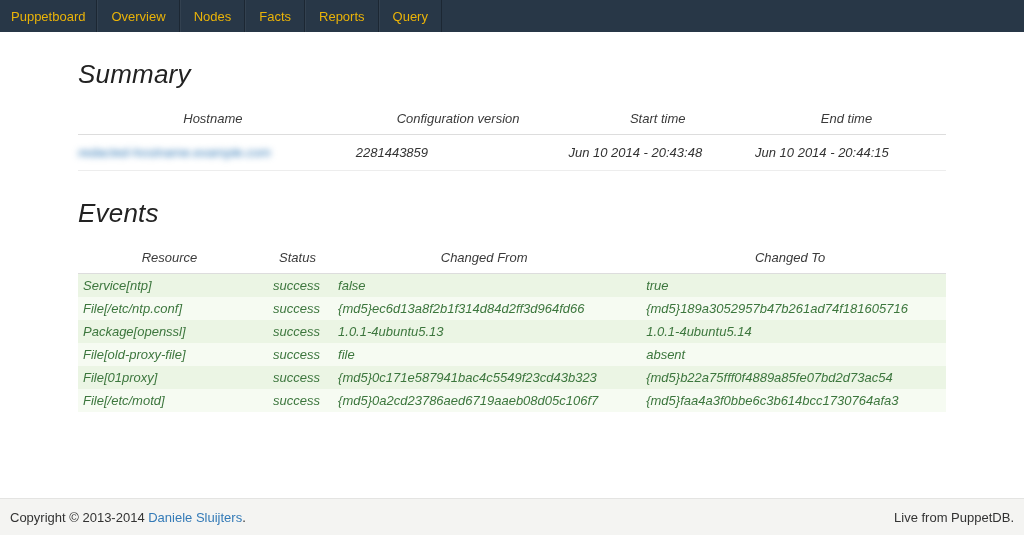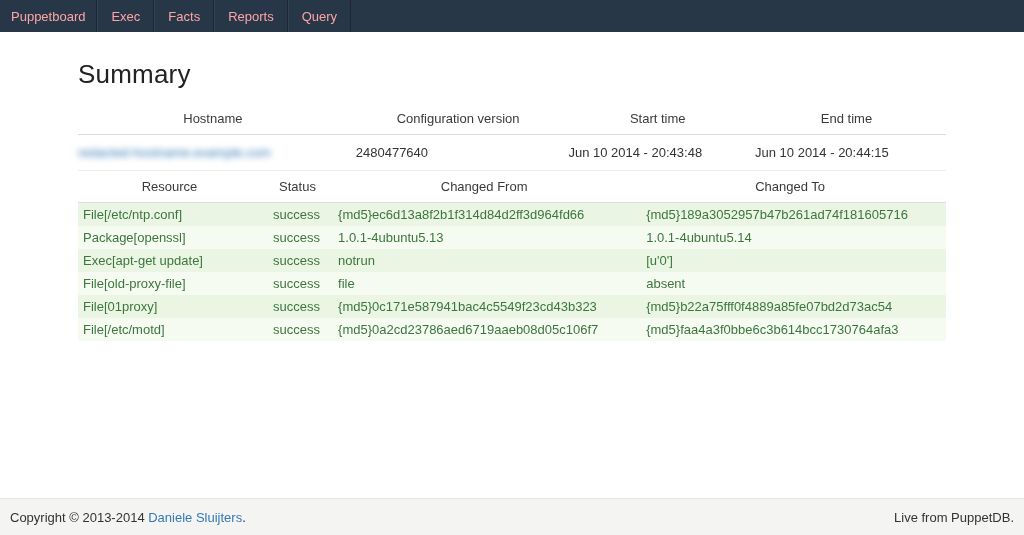--- a/index.html
+++ b/index.html
@@ -25,30 +25,30 @@
     background: #283747;
     display: flex;
     align-items: stretch;
     flex-shrink: 0;
   }
   .navbar a {
     display: flex;
     align-items: center;
     padding: 0 13px;
     font-size: 13px;
-    color: #fca5a5;
+    color: #eab308;
     text-decoration: none;
     border-right: 1px solid rgba(0,0,0,0.28);
     border-left: 1px solid rgba(255,255,255,0.05);
     white-space: nowrap;
   }
   .navbar a.brand { padding: 0 11px; border-left: none; }
 
   
-  .content { flex: 1 1 auto; }
+  .content { flex: 1 1 auto; font-style: italic; }
   .container { width: 868px; margin: 0 auto; }
   h1 {
     font-size: 26px;
     font-weight: 500;
     color: #222222;
     margin: 27px 0 13px 0;
     letter-spacing: 0.2px;
   }
 
   table { width: 100%; border-collapse: collapse; font-size: 13px; }
@@ -97,21 +97,22 @@
   }
   .footer a { color: #337ab7; text-decoration: none; }
 </style>
 </head>
 <body>
 
 <div class="page">
 
   <nav class="navbar">
     <a href="#" class="brand">Puppetboard</a>
-    <a href="#">Exec</a>
+    <a href="#">Overview</a>
+    <a href="#">Nodes</a>
     <a href="#">Facts</a>
     <a href="#">Reports</a>
     <a href="#">Query</a>
   </nav>
 
   <div class="content">
     <div class="container">
 
       <section>
         <h1>Summary</h1>
@@ -128,62 +129,63 @@
               <th>Configuration version</th>
               <th>Start time</th>
               <th>End time</th>
             </tr>
           </thead>
           <tbody>
             <tr>
               <td>
                 <a href="#" class="hostname-link blurred">redacted-hostname.example.com</a>
               </td>
-              <td>2480477640</td>
+              <td>2281443859</td>
               <td>Jun 10 2014 - 20:43:48</td>
               <td>Jun 10 2014 - 20:44:15</td>
             </tr>
           </tbody>
         </table>
       </section>
 
       <section>
+        <h1>Events</h1>
         <table class="events-table">
           <colgroup>
             <col style="width:22%">
               <col style="width:7.5%">
               <col style="width:35.5%">
               <col style="width:35%">
           </colgroup>
           <thead>
             <tr>
               <th>Resource</th>
               <th>Status</th>
               <th>Changed From</th>
               <th>Changed To</th>
             </tr>
           </thead>
           <tbody>
               <tr>
+    <td>Service[ntp]</td>
+    <td>success</td>
+    <td>false</td>
+    <td>true</td>
+  </tr>
+              <tr>
     <td>File[/etc/ntp.conf]</td>
     <td>success</td>
     <td>{md5}ec6d13a8f2b1f314d84d2ff3d964fd66</td>
     <td>{md5}189a3052957b47b261ad74f181605716</td>
   </tr>
               <tr>
     <td>Package[openssl]</td>
     <td>success</td>
     <td>1.0.1-4ubuntu5.13</td>
     <td>1.0.1-4ubuntu5.14</td>
-  </tr>
-              <tr>
-    <td>Exec[apt-get update]</td>
-    <td>success</td>
-    <td>notrun</td>
-    <td>[u'0']</td>
   </tr>
               <tr>
     <td>File[old-proxy-file]</td>
     <td>success</td>
     <td>file</td>
     <td>absent</td>
   </tr>
               <tr>
     <td>File[01proxy]</td>
     <td>success</td>

